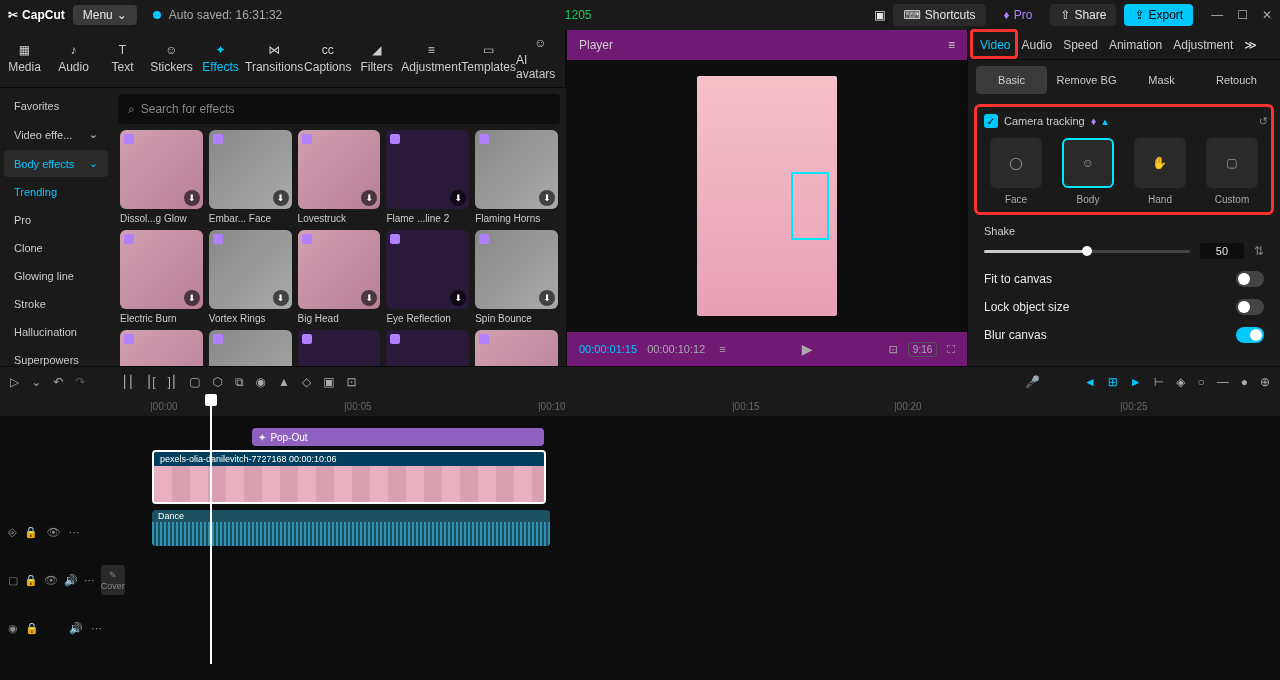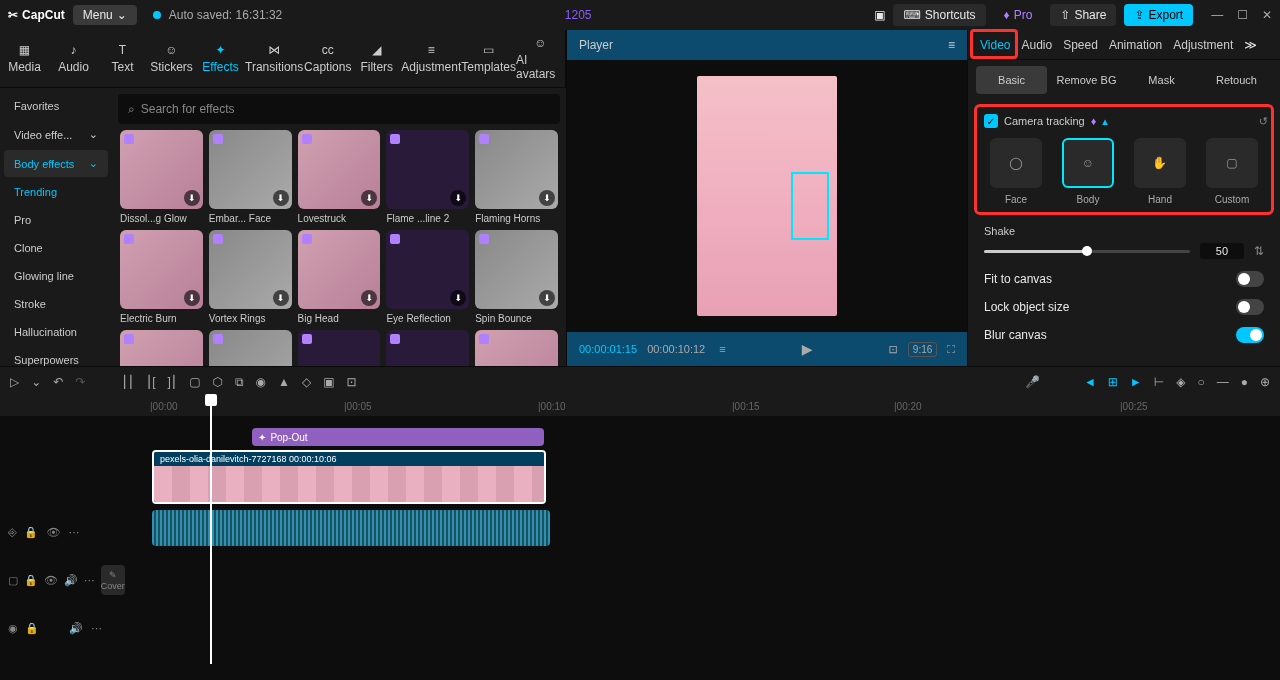--- a/index.html
+++ b/index.html
@@ -2,21 +2,21 @@
 <html><head>
 <meta charset="utf-8">
 <style>
 *{margin:0;padding:0;box-sizing:border-box;font-family:-apple-system,BlinkMacSystemFont,'Segoe UI',sans-serif}
 body{background:#0d0d0d;color:#e8e8e8;width:1280px;height:680px;overflow:hidden;font-size:12px}
 .titlebar{height:30px;background:#1a1a1a;display:flex;align-items:center;padding:0 8px;gap:8px}
 .logo{display:flex;align-items:center;gap:4px;color:#fff;font-weight:600}
 .menu-btn{background:#3a3a3a;padding:3px 10px;border-radius:4px;cursor:pointer;display:flex;align-items:center;gap:4px}
 .autosave{display:flex;align-items:center;gap:8px;color:#aaa;margin-left:8px}
 .autosave-dot{width:8px;height:8px;background:#00c8ff;border-radius:50%}
-.title-center{flex:1;text-align:center;color:#8b5cf6}
+.title-center{flex:1;text-align:center;color:#22c55e}
 .title-right{display:flex;align-items:center;gap:8px}
 .tbtn{background:#2a2a2a;padding:4px 10px;border-radius:4px;cursor:pointer;display:flex;align-items:center;gap:4px}
 .tbtn.pro{background:transparent;color:#b080ff}
 .tbtn.export{background:#00c8ff;color:#000}
 .win-controls{display:flex;gap:14px;margin-left:10px;color:#aaa}
 .toolbar{height:58px;background:#1a1a1a;display:flex;border-right:1px solid #0a0a0a;border-bottom:1px solid #0a0a0a;width:566px}
 .toolbar-item{flex:1;display:flex;flex-direction:column;align-items:center;justify-content:center;cursor:pointer;gap:3px;color:#ccc}
 .toolbar-item.active{color:#00c8ff}
 .main{display:flex;height:336px}
 .left-panel{width:566px;display:flex;flex-direction:column;background:#1a1a1a}
@@ -27,21 +27,21 @@
 .cat-item.trending{color:#00c8ff}
 .search-bar{height:30px;margin:6px;background:#0d0d0d;border-radius:4px;display:flex;align-items:center;padding:0 10px;color:#888;gap:6px}
 .effects-grid{flex:1;display:grid;grid-template-columns:repeat(5,1fr);gap:6px;padding:0 8px 8px;overflow:hidden;align-content:start}
 .effect-card{display:flex;flex-direction:column;gap:4px}
 .effect-thumb{aspect-ratio:1.05;background:linear-gradient(135deg,#d0a0b0,#b88098);border-radius:6px;position:relative}
 .effect-thumb.gray{background:linear-gradient(135deg,#888,#aaa)}
 .effect-thumb.dark{background:#2a1a3a}
 .effect-thumb::after{content:'';position:absolute;top:4px;left:4px;width:10px;height:10px;background:#b080ff;border-radius:2px}
 .effect-thumb .dl{position:absolute;bottom:3px;right:3px;width:16px;height:16px;background:rgba(0,0,0,.6);border-radius:50%;color:#fff;font-size:9px;display:flex;align-items:center;justify-content:center}
 .effect-name{font-size:10px;color:#ccc;white-space:nowrap;overflow:hidden;text-overflow:ellipsis}
-.player-panel{flex:1;background:#0c4a6e;display:flex;flex-direction:column;border-left:1px solid #0a0a0a;border-right:1px solid #0a0a0a}
+.player-panel{flex:1;background:#701a75;display:flex;flex-direction:column;border-left:1px solid #0a0a0a;border-right:1px solid #0a0a0a}
 .player-header{height:30px;display:flex;align-items:center;padding:0 12px;color:#ccc;justify-content:space-between}
 .player-canvas{flex:1;display:flex;align-items:center;justify-content:center;background:#0d0d0d;position:relative}
 .video-preview{width:140px;height:240px;background:linear-gradient(180deg,#f5c0c8 0%,#f0b0c0 50%,#e8a0b5 100%);position:relative;border-radius:2px}
 .tracking-box{position:absolute;right:8px;top:96px;width:38px;height:68px;border:2px solid #00e8ff}
 .player-controls{height:34px;display:flex;align-items:center;padding:0 12px;gap:10px;color:#aaa;font-size:11px}
 .time-current{color:#00c8ff}
 .player-controls .spacer{flex:1}
 .ratio-box{border:1px solid #555;padding:1px 4px;border-radius:3px;font-size:10px}
 .right-panel{width:312px;background:#1a1a1a;display:flex;flex-direction:column}
 .prop-tabs{height:30px;display:flex;align-items:center;gap:11px;padding:0 12px;border-bottom:1px solid #0a0a0a;position:relative}
@@ -448,17 +448,18 @@
   <div class="track-row">
    <div class="clip effect">
           <span>✦</span>
           <span>Pop-Out</span>
         </div>
    <div class="clip video">
     <div class="clip-label">pexels-olia-danilevitch-7727168  00:00:10:06</div>
     <div class="thumbs"></div>
    </div>
    <div class="clip audio">
+    <div class="clip-label">Dance</div>
     <div class="wave"></div>
    </div>
   </div>
  </div>
 </div>
 
 </body></html>

